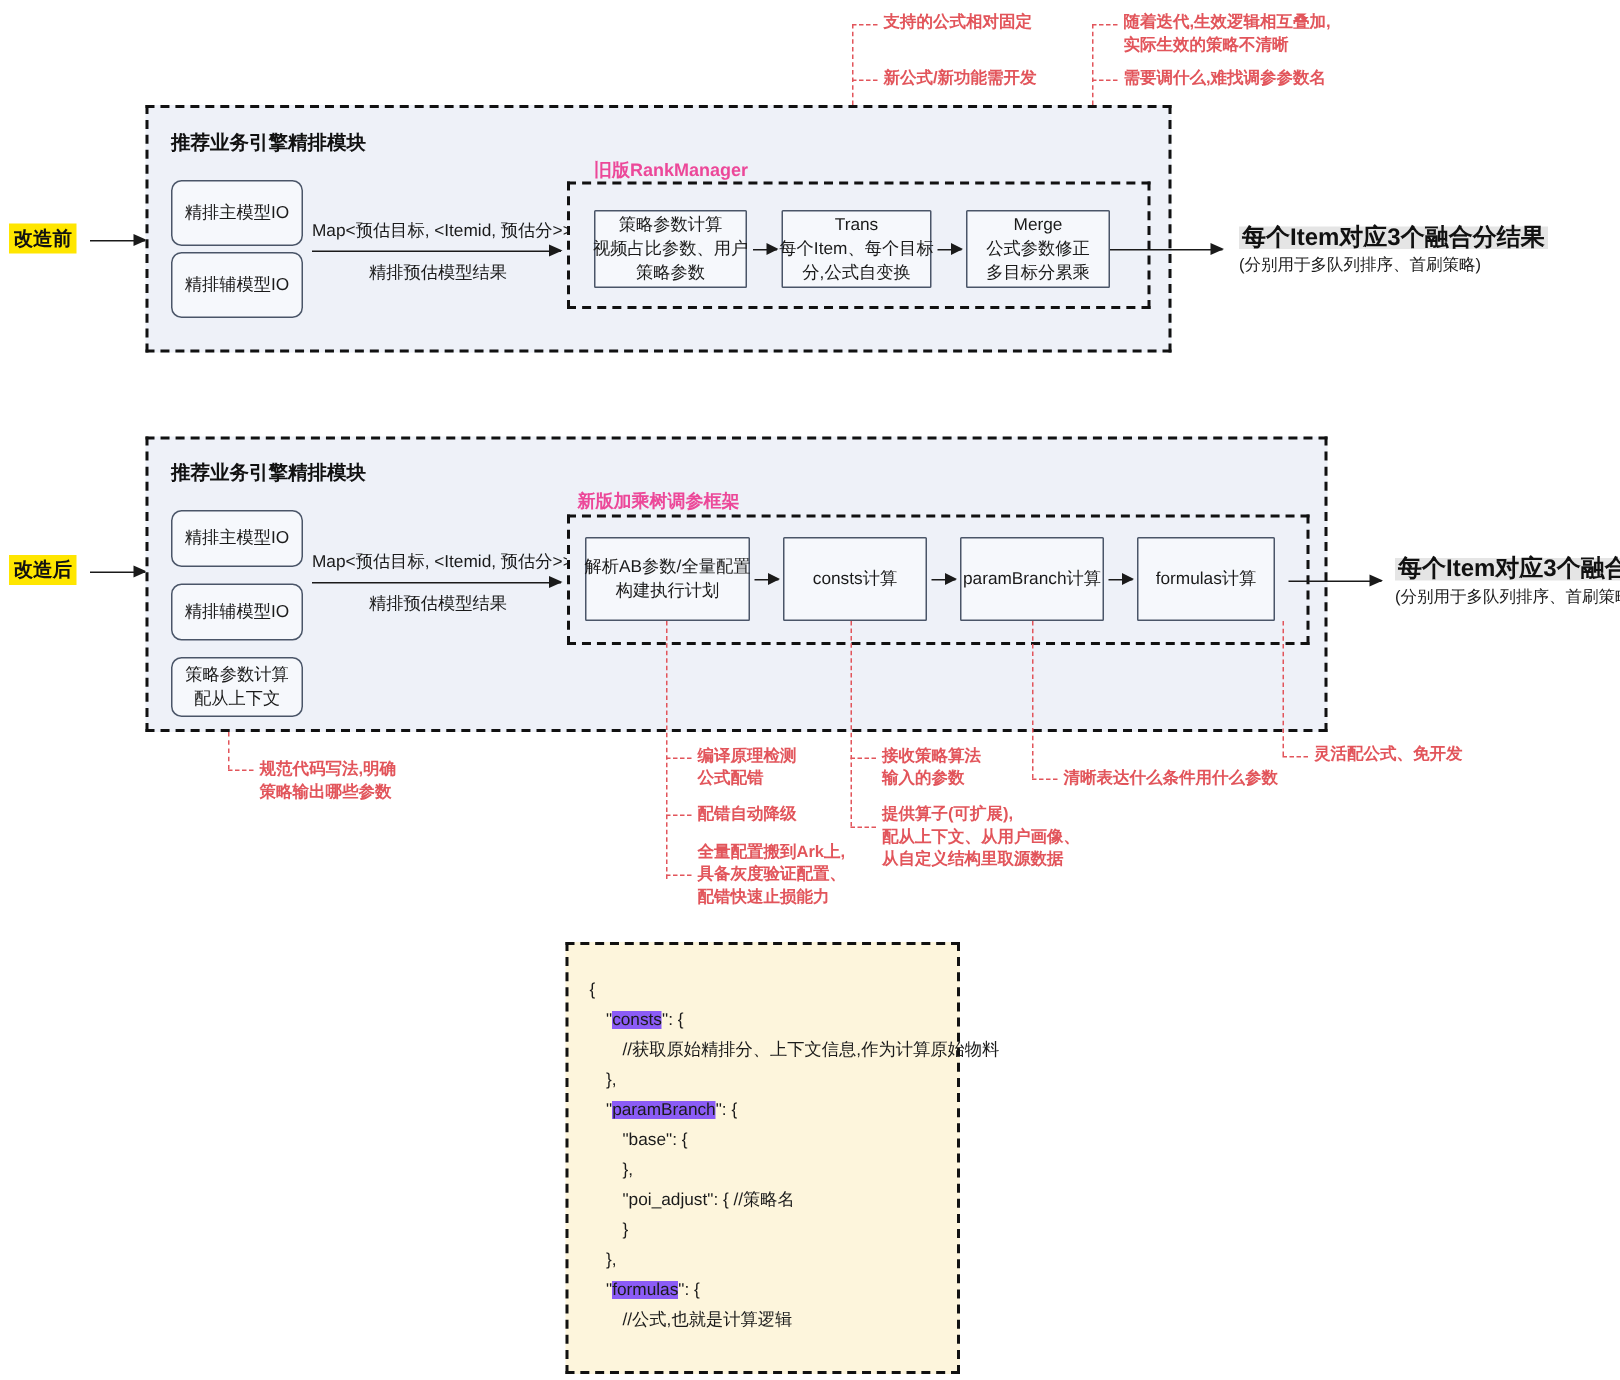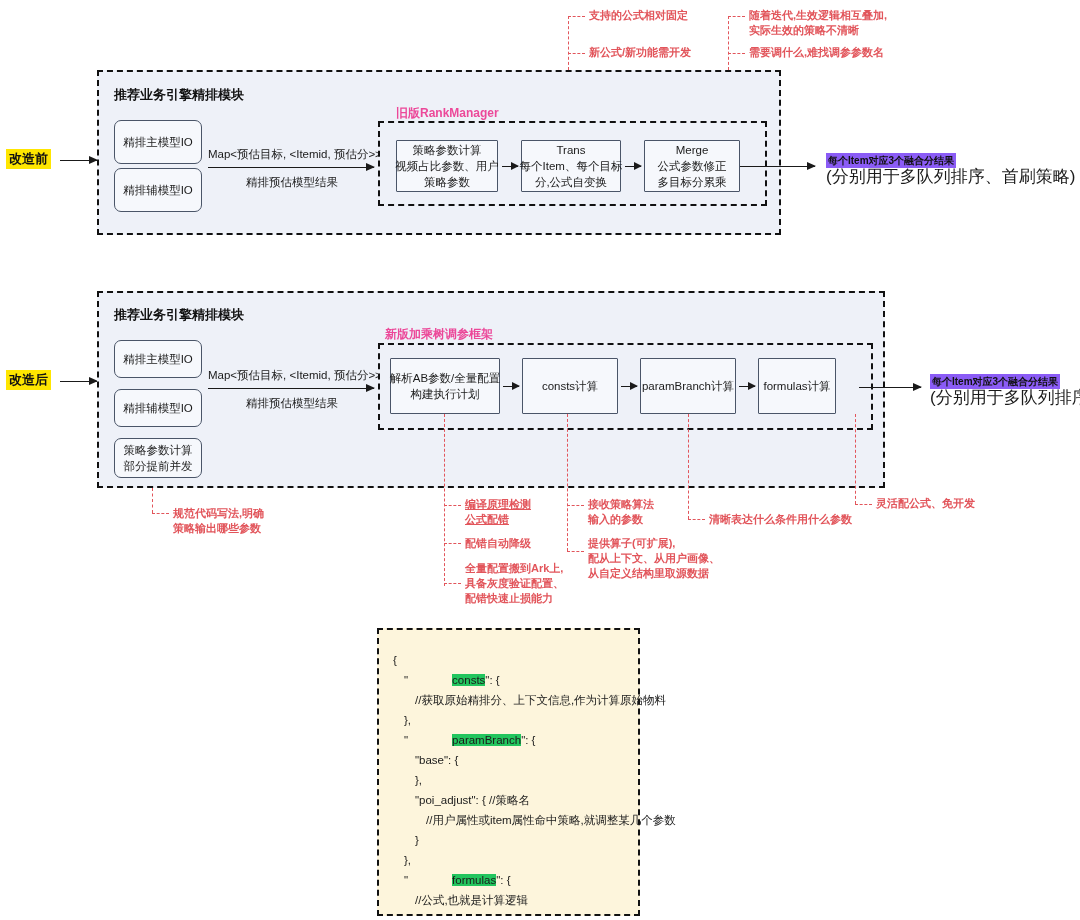--- a/index.html
+++ b/index.html
@@ -104,31 +104,31 @@
   .edge-label {
     font-size: 11.5px;
     line-height: 16px;
     text-align: center;
     white-space: nowrap;
     color: #1a1a1a;
   }
 
   
   .out-hi {
-    background: #8b5cf6;
-    font-weight: bold;
-    font-size: 10px;
+    background: #e5e5e5;
+    font-weight: bold;
+    font-size: 16px;
     line-height: 15px;
     padding: 0 2px;
     white-space: nowrap;
     display: inline-block;
     color: #111;
   }
   .out-sub {
-    font-size: 17px;
+    font-size: 11px;
     line-height: 16px;
     white-space: nowrap;
     color: #1a1a1a;
     margin-top: 1px;
   }
 
   
   .note {
     color: #e2555b;
     font-size: 11px;
@@ -152,21 +152,21 @@
     box-sizing: border-box;
     padding: 20px 16px 14px 14px;
   }
   .code-line {
     font-size: 11.5px;
     line-height: 20px;
     color: #1a1a1a;
     white-space: pre;
     font-family: "Liberation Sans", "DejaVu Sans", sans-serif;
   }
-  .hl { background: #22c55e; margin-left: 44px; }
+  .hl { background: #8b5cf6; }
 </style>
 </head>
 <body>
 
 <div class="abs stage-label" style="left:6px; top:149px;">改造前</div>
 <div class="abs arrow-h" style="left:60px; top:160px; width:37px;"></div>
 
 <div class="abs panel-outer" style="left:97px; top:70px; width:684px; height:165px;"></div>
 <div class="abs panel-title" style="left:114px; top:86px;">推荐业务引擎精排模块</div>
 
@@ -236,21 +236,21 @@
 <div class="abs panel-title" style="left:114px; top:306px;">推荐业务引擎精排模块</div>
 
 <div class="abs node rounded" style="left:114px; top:340px; width:88px; height:38px;">
   <span>精排主模型IO</span>
 </div>
 <div class="abs node rounded" style="left:114px; top:389px; width:88px; height:38px;">
   <span>精排辅模型IO</span>
 </div>
 <div class="abs node rounded" style="left:114px; top:438px; width:88px; height:40px;">
   <span>策略参数计算</span>
-  <span>部分提前并发</span>
+  <span>配从上下文</span>
 </div>
 
 <div class="abs edge-label" style="left:208px; top:367px; width:168px;">Map&lt;预估目标, &lt;Itemid, 预估分&gt;&gt;</div>
 <div class="abs arrow-h" style="left:208px; top:388px; width:166px;"></div>
 <div class="abs edge-label" style="left:208px; top:395px; width:168px;">精排预估模型结果</div>
 
 <div class="abs panel-inner" style="left:378px; top:343px; width:495px; height:87px;"></div>
 <div class="abs panel-inner-title" style="left:385px; top:326px;">新版加乘树调参框架</div>
 
 <div class="abs node sq" style="left:390px; top:358px; width:110px; height:56px;">
@@ -259,40 +259,40 @@
 </div>
 <div class="abs arrow-sm" style="left:503px; top:386px; width:16px;"></div>
 <div class="abs node sq" style="left:522px; top:358px; width:96px; height:56px;">
   <span>consts计算</span>
 </div>
 <div class="abs arrow-sm" style="left:621px; top:386px; width:16px;"></div>
 <div class="abs node sq" style="left:640px; top:358px; width:96px; height:56px;">
   <span>paramBranch计算</span>
 </div>
 <div class="abs arrow-sm" style="left:739px; top:386px; width:16px;"></div>
-<div class="abs node sq" style="left:758px; top:358px; width:78px; height:56px;">
+<div class="abs node sq" style="left:758px; top:358px; width:92px; height:56px;">
   <span>formulas计算</span>
 </div>
 
 <div class="abs arrow-h" style="left:859px; top:387px; width:62px;"></div>
 <div class="abs" style="left:930px; top:371px;">
   <span class="out-hi">每个Item对应3个融合分结果</span>
   <div class="out-sub">(分别用于多队列排序、首刷策略)</div>
 </div>
 
 <div class="abs note-vline" style="left:152px; top:488px; height:25px;"></div>
 <div class="abs note-leader" style="left:152px; top:513px; width:17px;"></div>
 <div class="abs note" style="left:173px; top:506px;">
   <div>规范代码写法,明确</div>
   <div>策略输出哪些参数</div>
 </div>
 
 <div class="abs note-vline" style="left:444px; top:414px; height:172px;"></div>
 <div class="abs note-leader" style="left:444px; top:505px; width:17px;"></div>
-<div class="abs note" style="left:465px; top:497px;text-decoration:underline;">
+<div class="abs note" style="left:465px; top:497px;">
   <div>编译原理检测</div>
   <div>公式配错</div>
 </div>
 <div class="abs note-leader" style="left:444px; top:543px; width:17px;"></div>
 <div class="abs note" style="left:465px; top:536px;">
   <div>配错自动降级</div>
 </div>
 <div class="abs note-leader" style="left:444px; top:583px; width:17px;"></div>
 <div class="abs note" style="left:465px; top:561px;">
   <div>全量配置搬到Ark上,</div>
@@ -328,19 +328,18 @@
 <div class="abs code-panel" style="left:377px; top:628px; width:263px; height:288px;">
   <div id="code-lines">
       <div class="code-line" style="padding-left: 0px;"><span>{</span></div>
       <div class="code-line" style="padding-left: 11px;"><span>"</span><span class="hl">consts</span><span>": {</span></div>
       <div class="code-line" style="padding-left: 22px;"><span>//获取原始精排分、上下文信息,作为计算原始物料</span></div>
       <div class="code-line" style="padding-left: 11px;"><span>},</span></div>
       <div class="code-line" style="padding-left: 11px;"><span>"</span><span class="hl">paramBranch</span><span>": {</span></div>
       <div class="code-line" style="padding-left: 22px;"><span>"base": {</span></div>
       <div class="code-line" style="padding-left: 22px;"><span>},</span></div>
       <div class="code-line" style="padding-left: 22px;"><span>"poi_adjust": { //策略名</span></div>
-      <div class="code-line" style="padding-left: 33px;"><span>//用户属性或item属性命中策略,就调整某几个参数</span></div>
       <div class="code-line" style="padding-left: 22px;"><span>}</span></div>
       <div class="code-line" style="padding-left: 11px;"><span>},</span></div>
       <div class="code-line" style="padding-left: 11px;"><span>"</span><span class="hl">formulas</span><span>": {</span></div>
       <div class="code-line" style="padding-left: 22px;"><span>//公式,也就是计算逻辑</span></div>
     </div>
 </div>
 
 </body></html>

